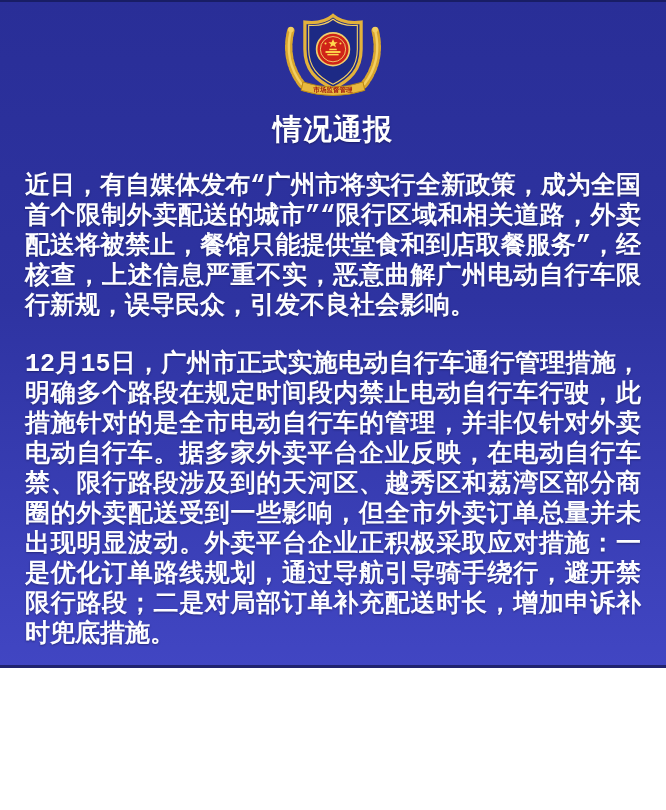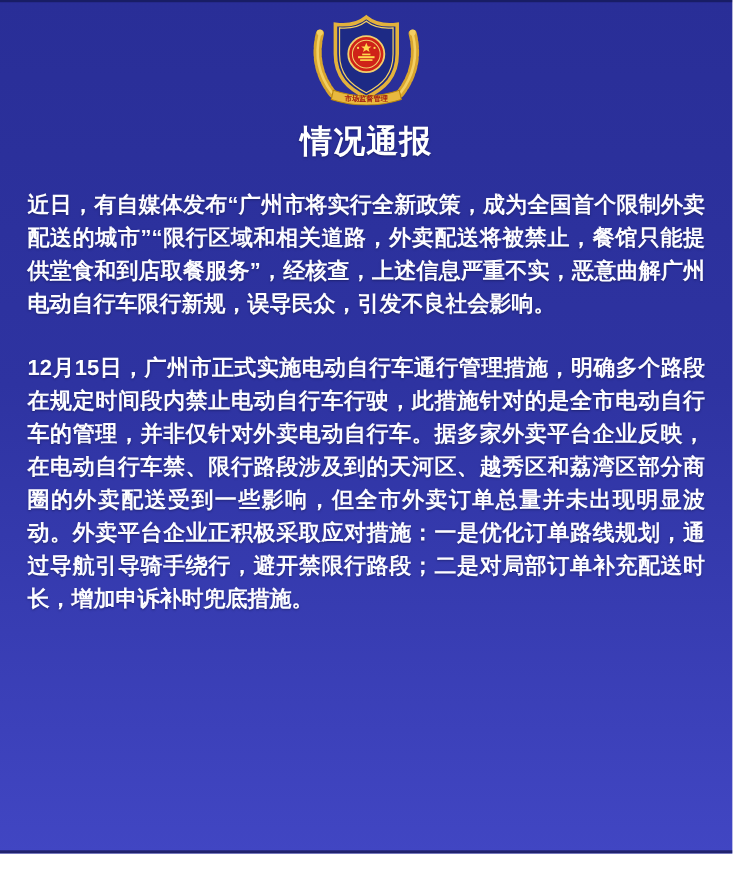--- a/index.html
+++ b/index.html
@@ -3,21 +3,21 @@
 <meta charset="utf-8">
 <style>
   html,body{margin:0;padding:0;}
   body{
     width:666px;height:810px;
     font-family:"Liberation Sans","DejaVu Sans",sans-serif;
     overflow:hidden;
   }
   .page{
     position:relative;
-    width:666px;height:776px;
+    width:666px;height:668px;
     background:linear-gradient(180deg,#292e97 0%,#2e33a1 45%,#4146c3 100%);
     overflow:hidden;
     box-sizing:border-box;
   }
   .edge-top{
     position:absolute;top:0;left:0;width:100%;height:2px;
     background:rgba(5,8,40,.45);
   }
   .edge-bottom{
     position:absolute;bottom:0;left:0;width:100%;height:3px;
@@ -36,28 +36,29 @@
     letter-spacing:1px;
     color:#ffffff;
     text-shadow:0 1px 2px rgba(8,10,50,.5);
   }
   .body{
     display:block;
     margin:26px 25px 0 25px;
   }
   .body p{
     margin:0 0 28px 0;
-    font-size:20px;
+    font-size:25px;
     line-height:30px;
     font-weight:700;
     color:#fdfdff;
     text-align:justify;
     text-justify:inter-ideograph;
     letter-spacing:0;
     text-shadow:0 1px 2px rgba(8,10,50,.45);
+    font-family:Liberation Mono, monospace;
   }
   .signature{
     text-align:right;
     margin:0 26px 0 0;
   }
   .sig-inner{
     display:inline-block;
     text-align:center;
   }
   .sig-line{

